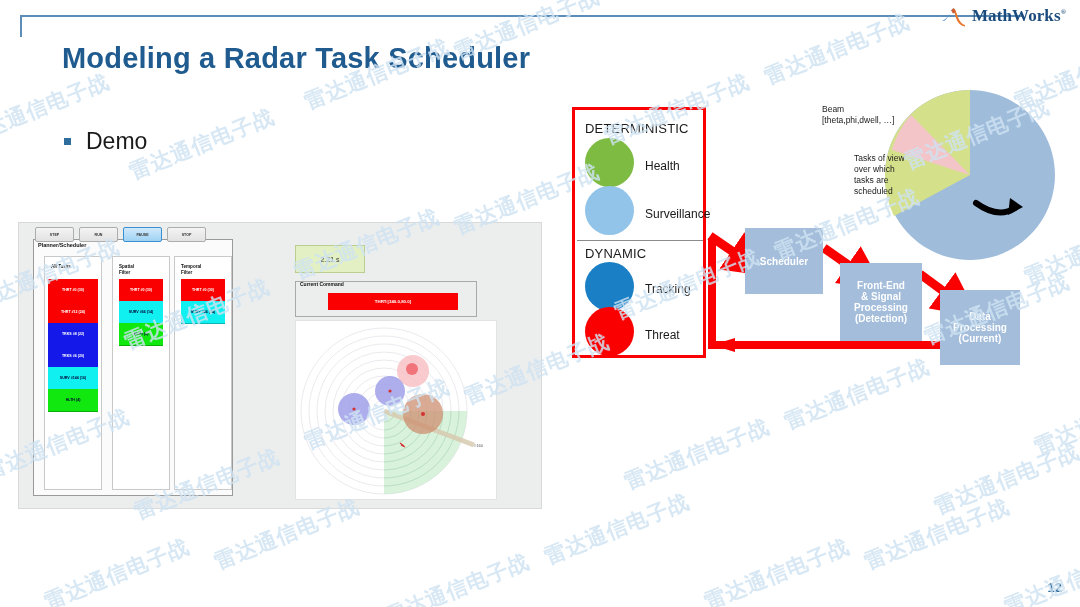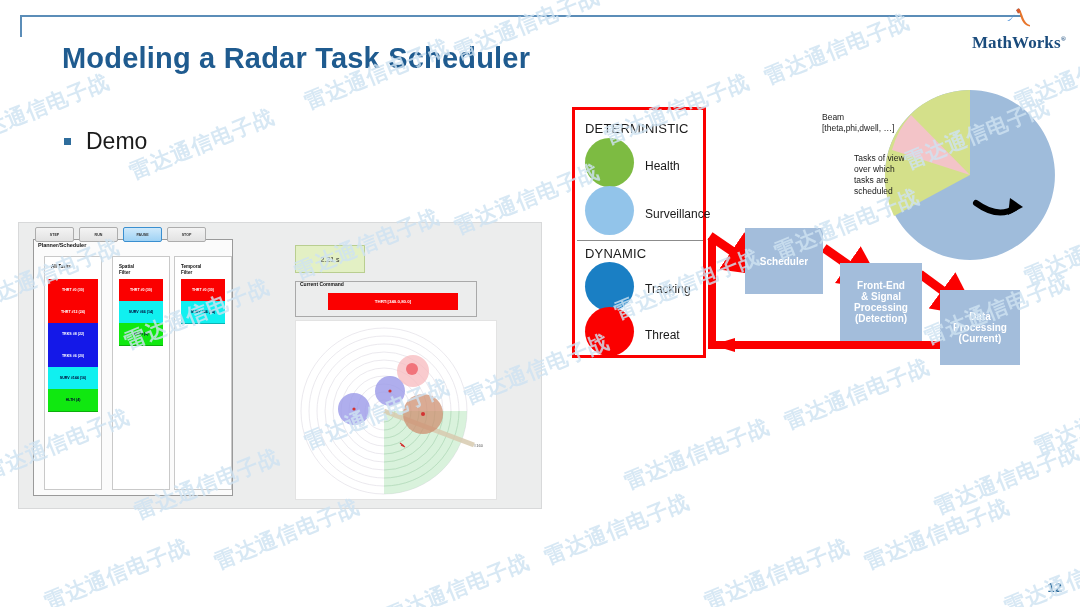--- a/index.html
+++ b/index.html
@@ -31,21 +31,21 @@
   .top-rule {
     position:absolute; left:20px; top:15px; width:1002px; height:2px;
     background:#5b8db8;
   }
   .top-rule-v {
     position:absolute; left:20px; top:15px; width:2px; height:22px;
     background:#5b8db8;
   }
 
   
-  .logo { position:absolute; right:14px; top:4px; display:flex; align-items:center; gap:5px;flex-direction:column; }
+  .logo { position:absolute; right:14px; top:4px; display:flex; align-items:center; gap:5px; }
   .logo .mark { width:26px; height:24px; }
   .logo .wordmark {
     font-family: "Liberation Serif", serif;
     font-size: 17px; font-weight: 700; color:#1a4b7c; letter-spacing:.1px;
   }
   .logo .tm { font-size: 7px; vertical-align: super; color:#1a4b7c; }
 
   
   .title {
     position:absolute; left:62px; top:42px;
@@ -323,21 +323,21 @@
       <path d="M90 87 L90 2 A85 85 0 0 0 5 87 Z" fill="#d4e08a"></path>
 
       <path d="M90 87 L5 87 A85 85 0 0 0 14 128 Z" fill="#d4e08a"></path>
 
       <path d="M90 87 L31 27 A85 85 0 0 0 12 62 Z" fill="#f3c4c8"></path>
 
       <path d="M96 115 Q118 131 135 120" stroke="#000" stroke-width="6" fill="none" stroke-linecap="round"></path>
       <path d="M130 110 L143 119 L128 127 Z" fill="#000"></path>
     </svg>
   </div>
-  <div class="fan-note" style="left:822px; top:112px; white-space:pre-line;">Beam
+  <div class="fan-note" style="left:822px; top:104px; white-space:pre-line;">Beam
 [theta,phi,dwell,  …]</div>
   <div class="fan-note" style="left:854px; top:153px; white-space:pre-line;">Tasks of view
 over which
 tasks are
 scheduled</div>
 
   <div class="pagenum">12</div>
 
   <div class="wm-layer">
       <div class="wm" style="left: -40px; top: 95px;">雷达通信电子战</div>

